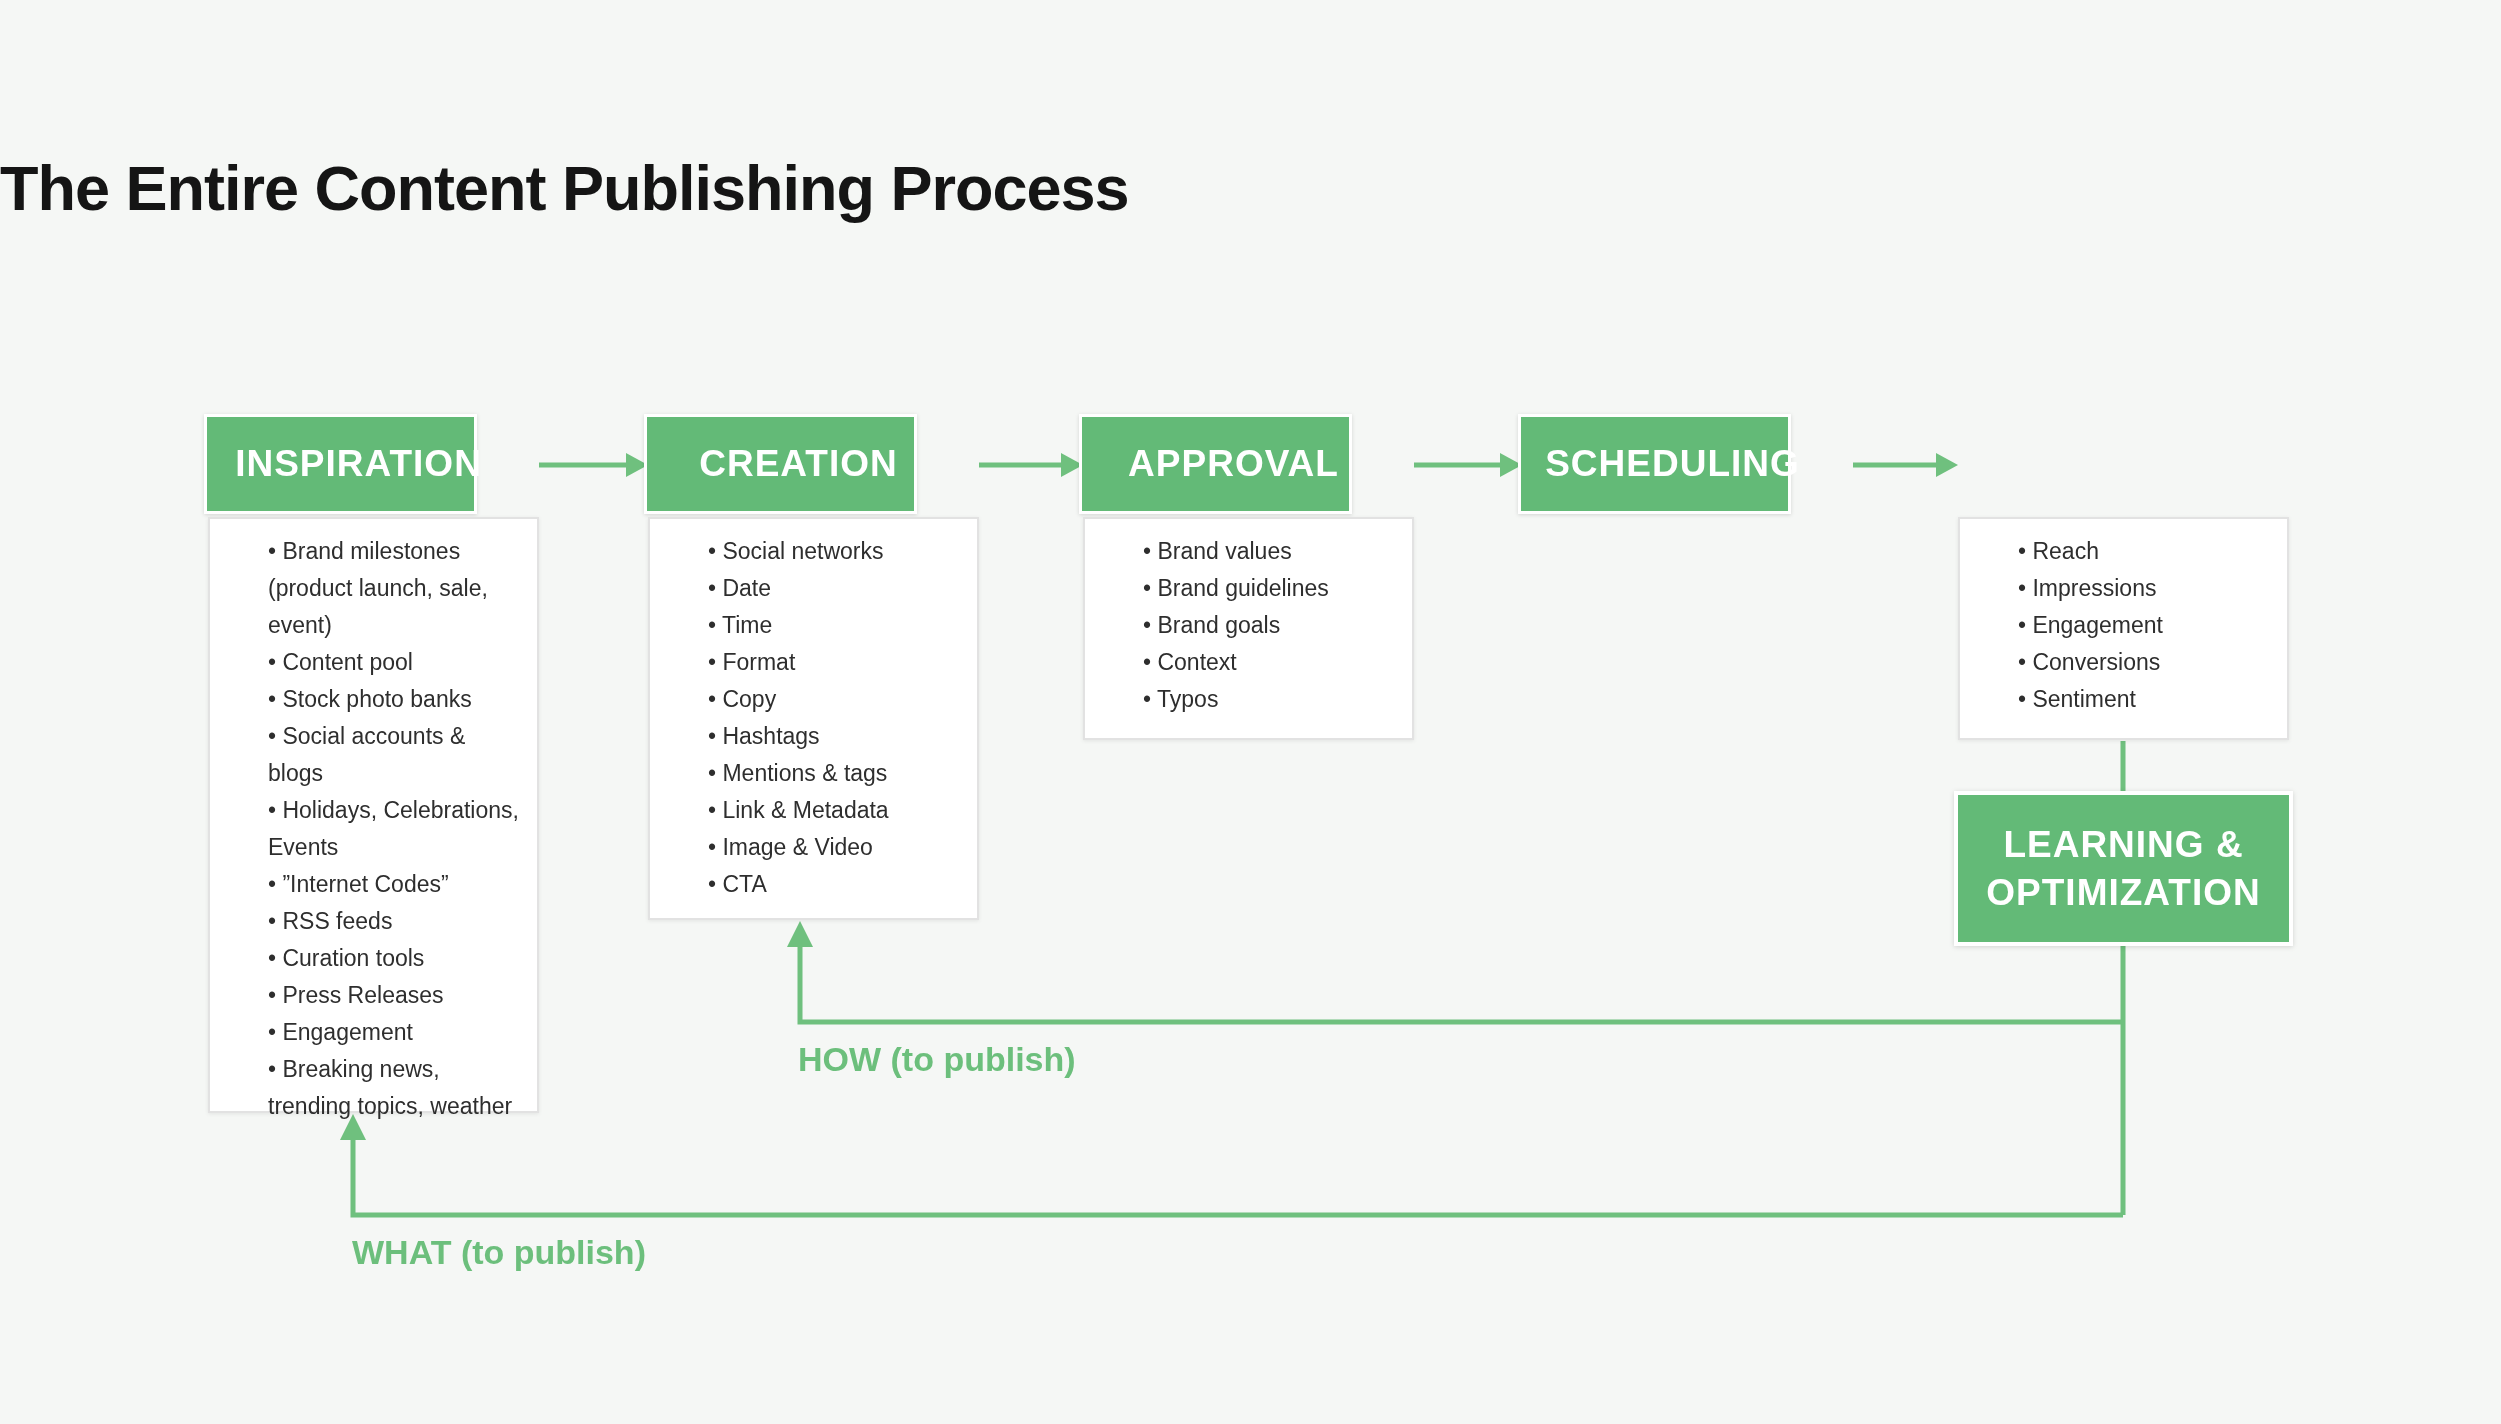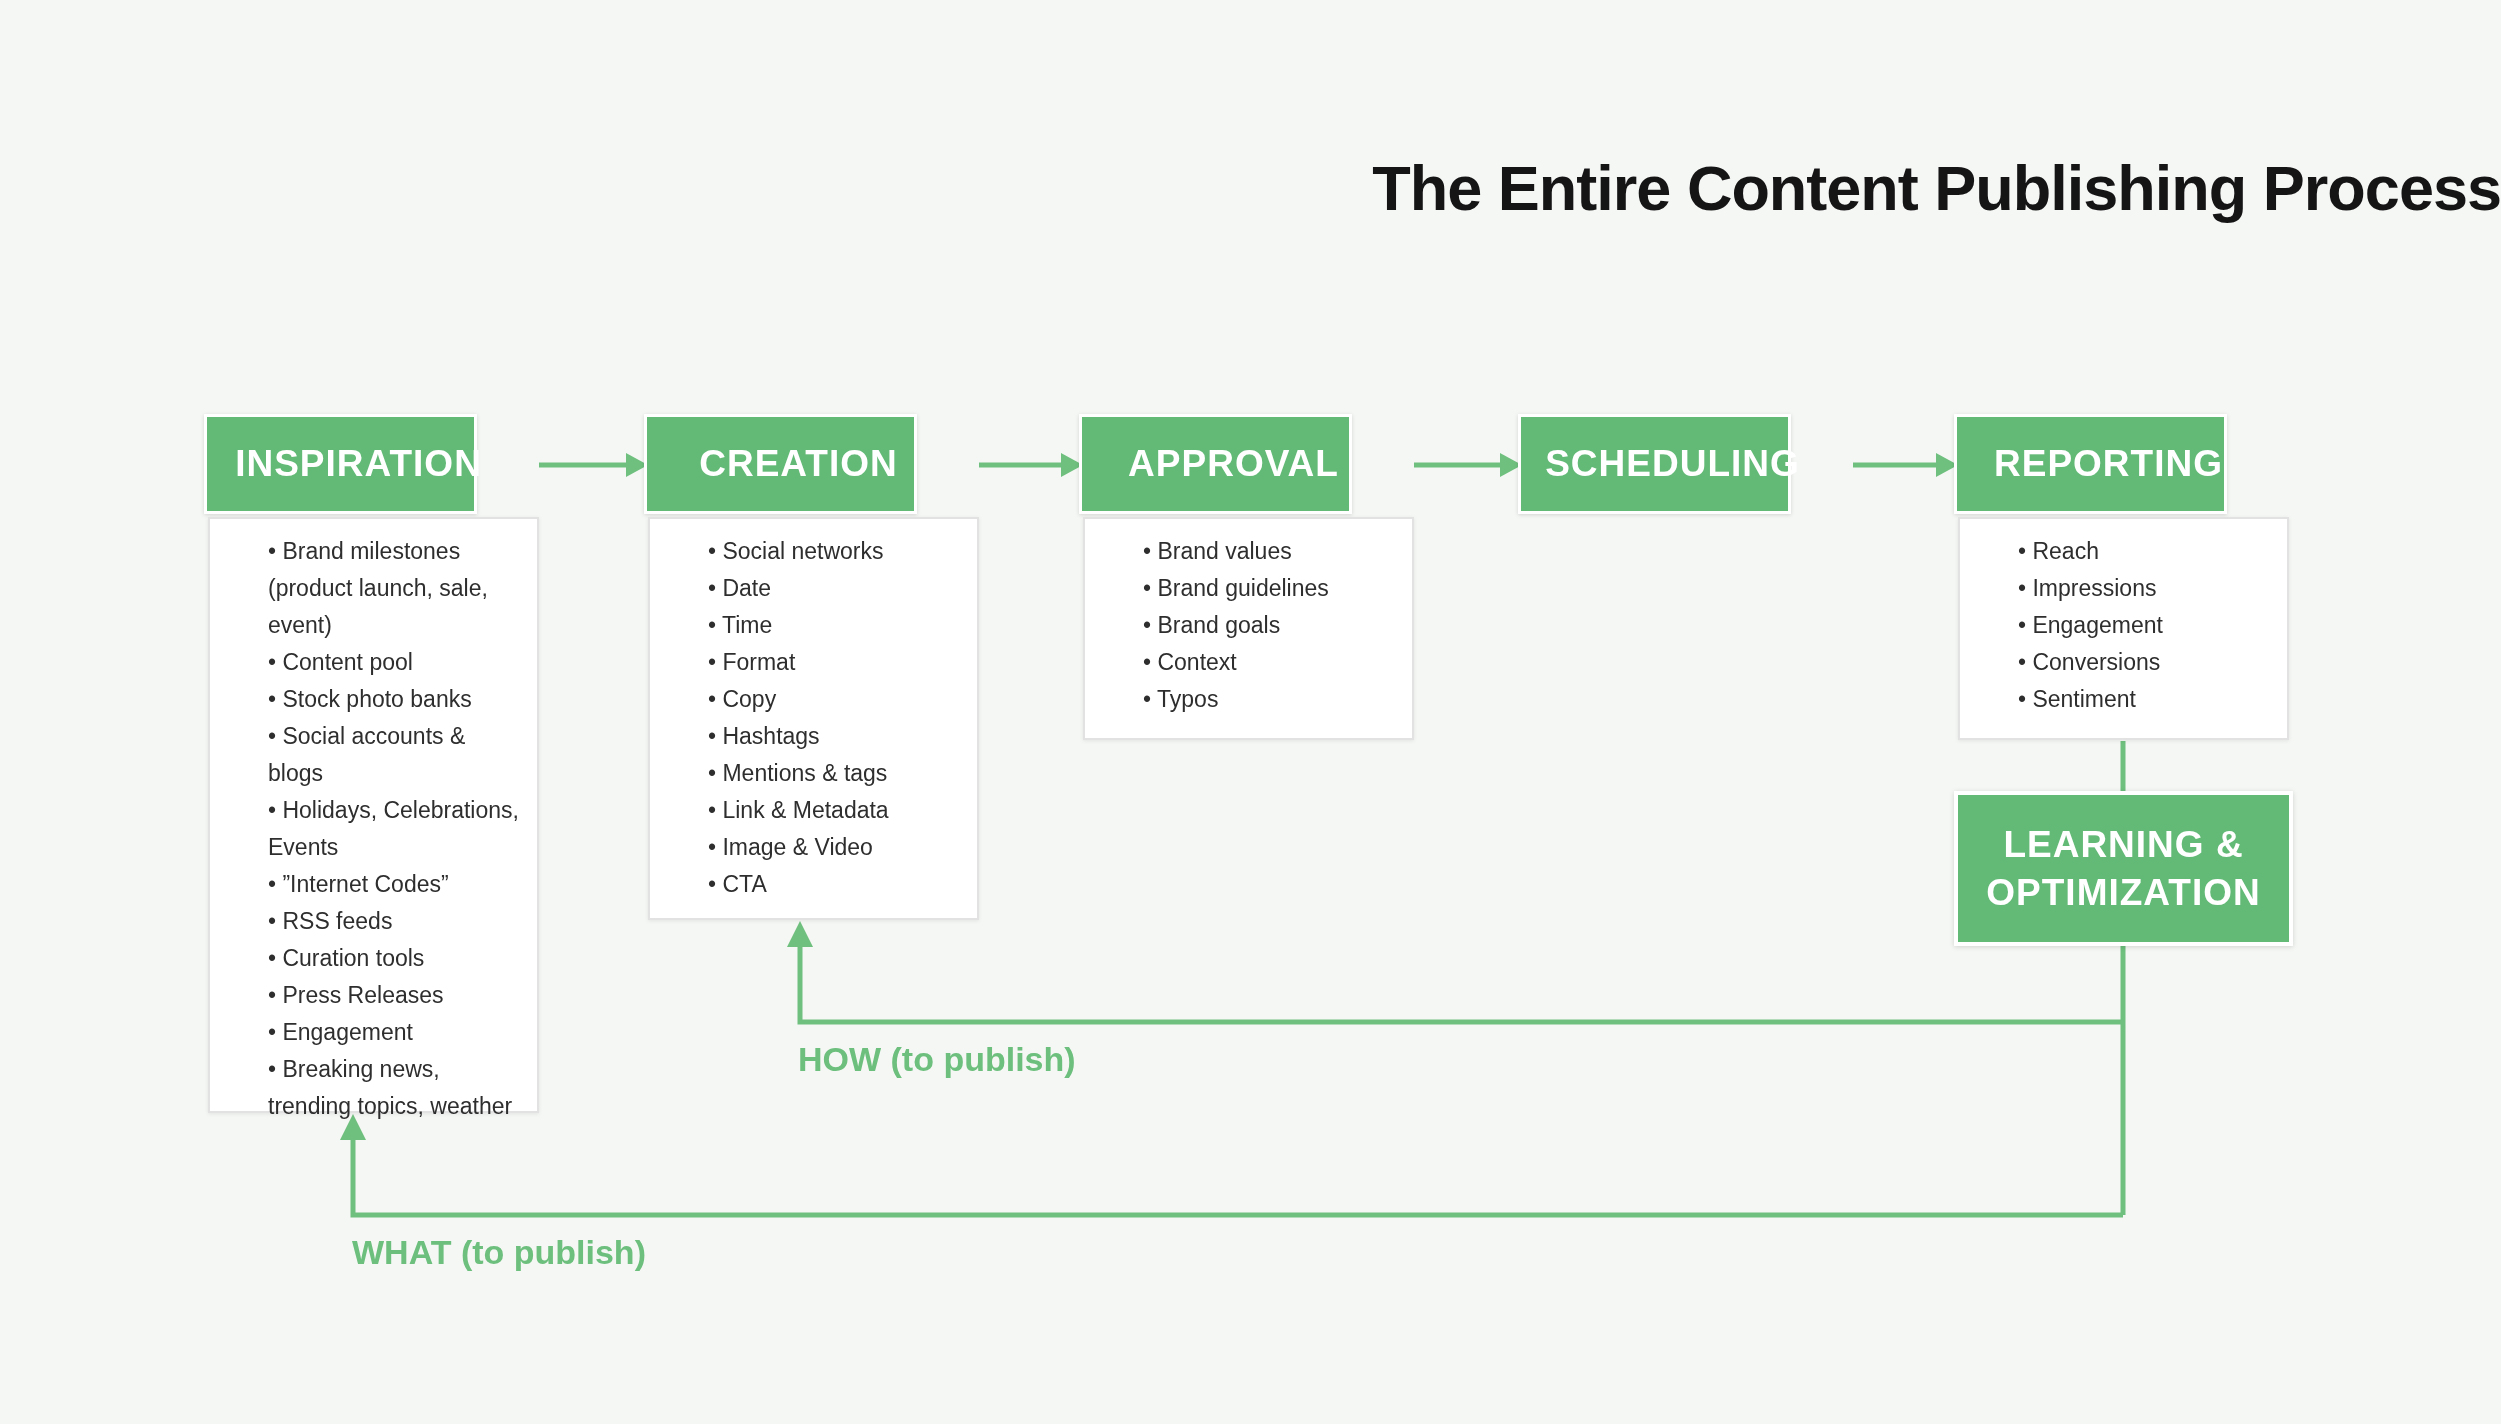--- a/index.html
+++ b/index.html
@@ -18,21 +18,21 @@
     position:relative;
     width:2501px;
     height:1424px;
     background:var(--background);
     overflow:hidden;
   }
   .title{
     position:absolute;
     left:0; right:0;
     top:152px;
-    text-align:right;
+    text-align:left;
     font-size:63px;
     font-weight:700;
     letter-spacing:-1px;
     color:var(--title-color);
   }
   .connectors{
     position:absolute;
     left:0; top:0;
     width:2501px;
     height:1424px;
@@ -197,23 +197,20 @@
       <div class="list-item">• Brand guidelines</div>
       <div class="list-item">• Brand goals</div>
       <div class="list-item">• Context</div>
       <div class="list-item">• Typos</div>
     </div>
 
   <div class="stage-header" style="left:1518px;">
     <span>SCHEDULING</span>
   </div>
 
-  <div class="stage-header" style="left:1954px;">
-    <span>REPORTING</span>
-  </div>
   <div class="stage-list" style="left:1958px;height:223px;">
       <div class="list-item">• Reach</div>
       <div class="list-item">• Impressions</div>
       <div class="list-item">• Engagement</div>
       <div class="list-item">• Conversions</div>
       <div class="list-item">• Sentiment</div>
     </div>
 
   <div class="learning-box">
     <span>LEARNING &amp; OPTIMIZATION</span>

